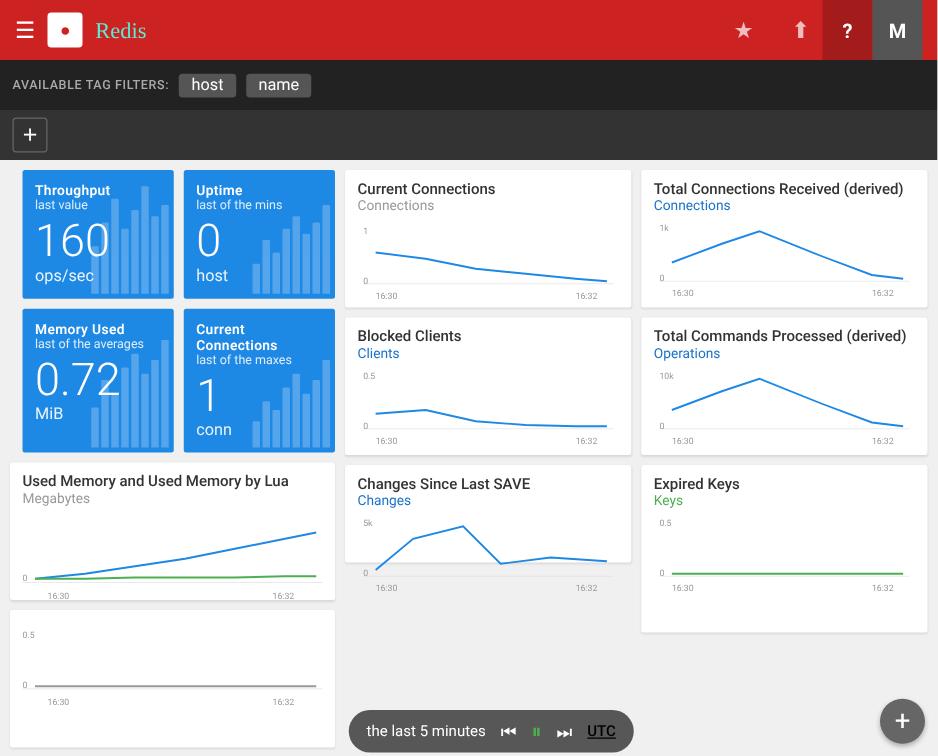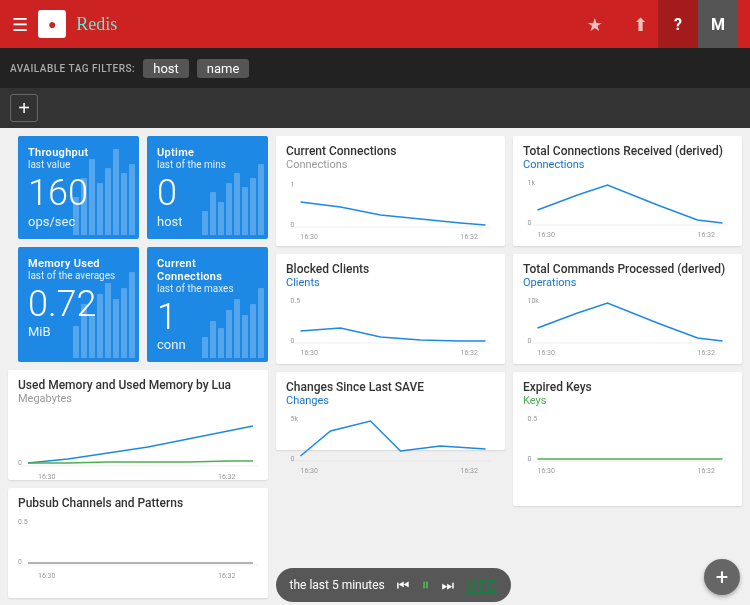--- a/index.html
+++ b/index.html
@@ -161,21 +161,21 @@
       display: flex;
       align-items: center;
       padding: 0 14px;
       height: 34px;
       gap: 12px;
       pointer-events: all;
     }
     .time-label { color: white; font-size: 12px; }
     .time-btn { color: white; font-size: 14px; cursor: pointer; background: none; border: none; }
     .time-pause { color: #4caf50; font-size: 16px; cursor: pointer; background: none; border: none; }
-    .time-utc { color: #15803d; font-size: 16px; font-weight: 500; text-decoration: underline; }
+    .time-utc { color: #000000; font-size: 12px; font-weight: 500; text-decoration: underline; }
 
     .fab {
       position: fixed;
       bottom: 10px;
       right: 10px;
       width: 36px; height: 36px;
       background: #666;
       border-radius: 50%;
       color: white;
       font-size: 22px;
@@ -290,21 +290,20 @@
         <text x="20" y="68" font-size="7" fill="#999">16:30</text>
         <text x="200" y="68" font-size="7" fill="#999">16:32</text>
 
         <polyline points="10,52 50,48 90,42 130,36 170,28 210,20 235,15" fill="none" stroke="#1e88e5" stroke-width="1.5"></polyline>
 
         <polyline points="10,52 50,52 90,51 130,51 170,51 210,50 235,50" fill="none" stroke="#4caf50" stroke-width="1.5"></polyline>
       </svg>
     </div>
 
     <div class="chart-card" style="height:110px;">
-      <div class="card-title">Pubsub Channels and Patterns</div>
       <svg class="chart" viewBox="0 0 240 60" height="60">
         <line x1="0" y1="55" x2="240" y2="55" stroke="#ddd" stroke-width="0.5"></line>
         <text x="0" y="14" font-size="7" fill="#999">0.5</text>
         <text x="0" y="54" font-size="7" fill="#999">0</text>
         <text x="20" y="68" font-size="7" fill="#999">16:30</text>
         <text x="200" y="68" font-size="7" fill="#999">16:32</text>
         <polyline points="10,53 50,53 90,53 130,53 170,53 210,53 235,53" fill="none" stroke="#999" stroke-width="1.5"></polyline>
       </svg>
     </div>
   </div>

